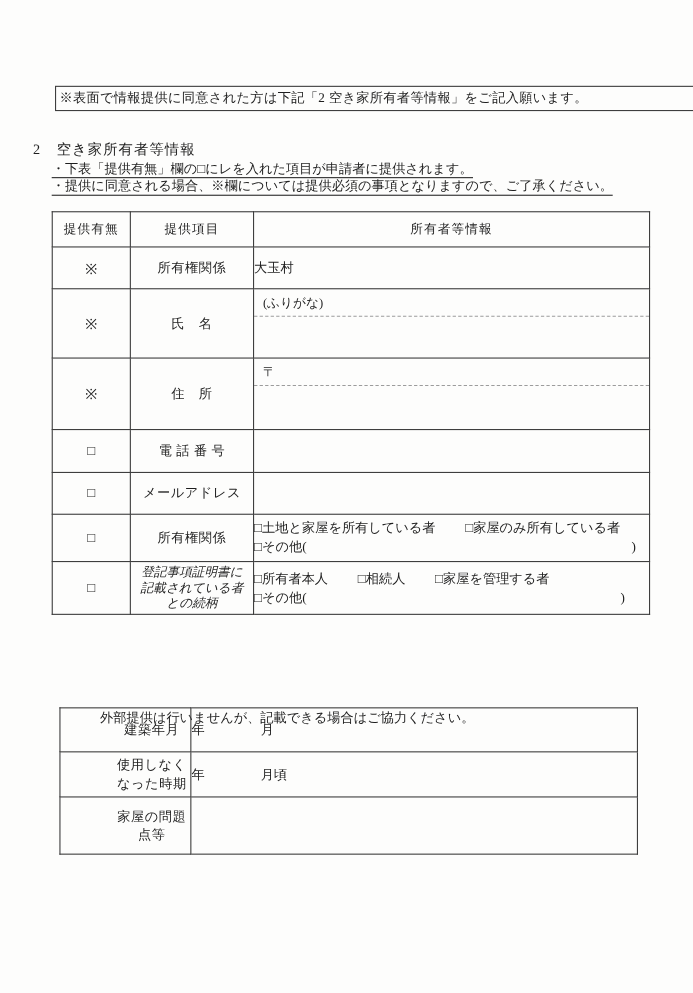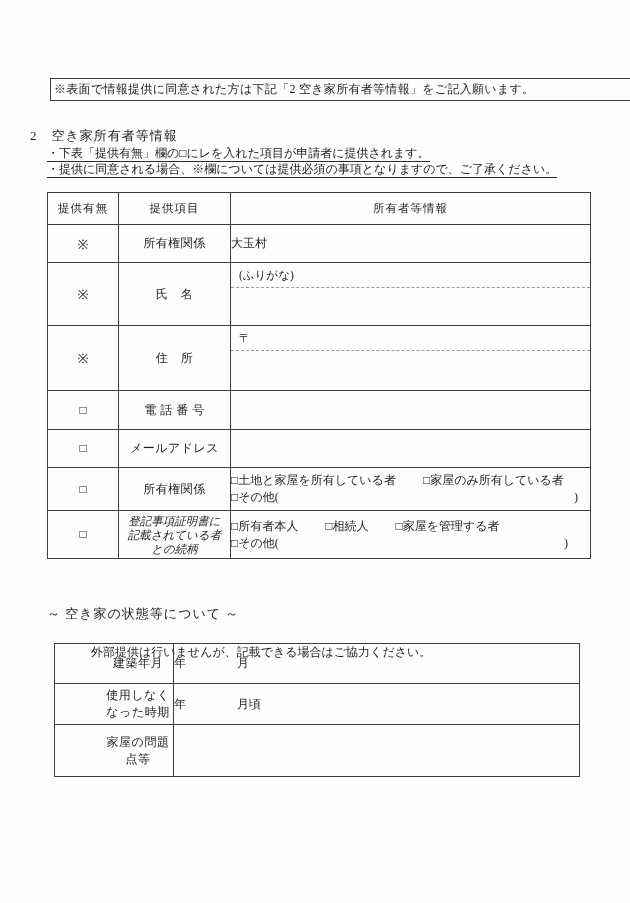--- a/index.html
+++ b/index.html
@@ -183,21 +183,20 @@
           </div>
           <div class="optline two pr2">
             <span class="opt">□その他(</span>
             <span>)</span>
           </div>
         </td>
       </tr>
     </tbody>
   </table>
 
-  <div class="cond-heading">～ 空き家の状態等について ～</div>
   <div class="cond-note">外部提供は行いませんが、記載できる場合はご協力ください。</div>
 
   <table class="tbl cond">
     <colgroup>
         <col style="width:119px">
         <col>
       </colgroup>
     <tbody>
       <tr style="height:40px">
         <td class="item">建築年月</td>

